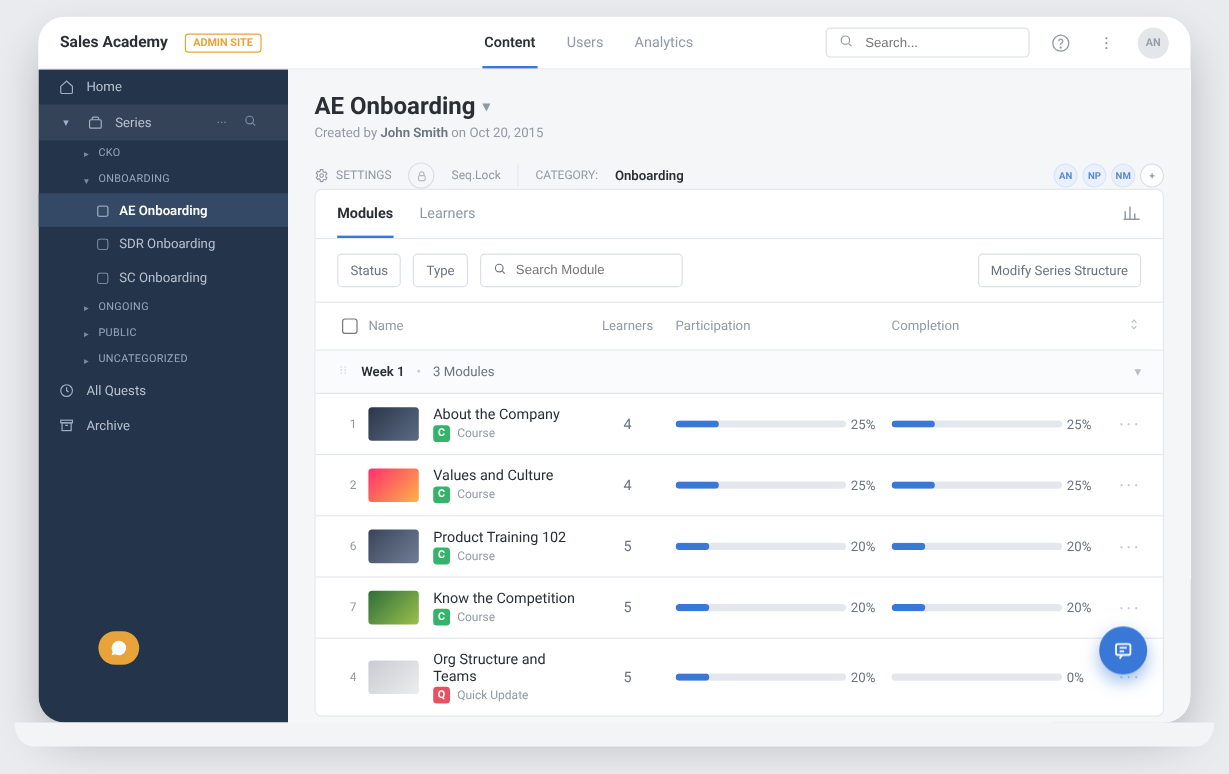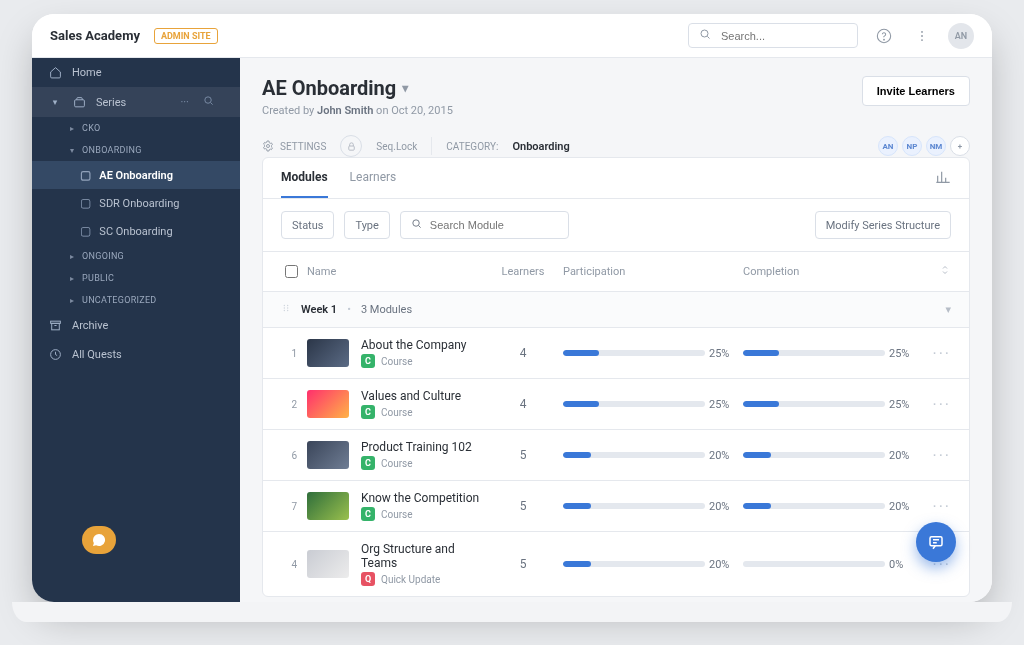--- a/index.html
+++ b/index.html
@@ -141,20 +141,25 @@
 </head>
 <body>
 
 <div class="stage">
 <div class="mock">
   <div class="chrome">
 
     <div class="topbar">
       <span class="brand">Sales Academy</span>
       <span class="admin-badge">ADMIN SITE</span>
+      <div class="tabs">
+        <div class="tab active">Content</div>
+        <div class="tab">Users</div>
+        <div class="tab">Analytics</div>
+      </div>
       <div class="grow"></div>
       <label class="search">
         <span>
           <svg width="12" height="12" viewBox="0 0 24 24" fill="none" stroke="currentColor" stroke-width="2">
                 <circle cx="11" cy="11" r="7"></circle>
                 <line x1="21" y1="21" x2="16.65" y2="16.65"></line>
               </svg>
         </span>
         <input placeholder="Search..." style="">
       </label>
@@ -237,56 +242,55 @@
               <span class="lbl">PUBLIC</span>
             </div>
         <div class="sub">
               <span class="caret">▸</span>
               <span class="lbl">UNCATEGORIZED</span>
             </div>
 
         <div class="nav-item">
           <span class="nav-icon">
             <svg width="13" height="13" viewBox="0 0 24 24" fill="none" stroke="currentColor" stroke-width="1.8">
+                  <circle cx="12" cy="12" r="9"></circle>
+                  <path d="M12 7v5l3 2"></path>
+                </svg>
+          </span>
+          <span>All Quests</span>
+        </div>
+        <div class="nav-item">
+          <span class="nav-icon">
+            <svg width="13" height="13" viewBox="0 0 24 24" fill="none" stroke="currentColor" stroke-width="1.8">
                   <rect x="3" y="4" width="18" height="4"></rect>
                   <rect x="5" y="8" width="14" height="12"></rect>
                   <line x1="10" y1="12" x2="14" y2="12"></line>
                 </svg>
           </span>
           <span>Archive</span>
-        </div>
-        <div class="nav-item">
-          <span class="nav-icon">
-            <svg width="13" height="13" viewBox="0 0 24 24" fill="none" stroke="currentColor" stroke-width="1.8">
-                  <circle cx="12" cy="12" r="9"></circle>
-                  <path d="M12 7v5l3 2"></path>
-                </svg>
-          </span>
-          <span>All Quests</span>
         </div>
       </aside>
 
       <main class="main">
         <div class="main-inner">
 
           <div class="titlebar">
             <div class="title">
               <h1>
                 <span>AE Onboarding</span>
                 <span class="dd">▾</span>
               </h1>
               <div class="subtitle">
                 <span>Created by</span>
                 <b>John Smith</b>
                 <span>on</span>
                 <span>Oct 20, 2015</span>
               </div>
             </div>
             <div class="title-actions">
-              <button class="btn">Invite Learners</button>
             </div>
           </div>
 
           <div class="meta-row">
             <span style="display:flex;align-items:center;gap:6px">
               <svg width="12" height="12" viewBox="0 0 24 24" fill="none" stroke="currentColor" stroke-width="1.8">
                     <circle cx="12" cy="12" r="3"></circle>
                     <path d="M19 12a7 7 0 0 0-.1-1.2l2-1.6-2-3.4-2.4 1a7 7 0 0 0-2-1.2L14 2h-4l-.5 2.6a7 7 0 0 0-2 1.2l-2.4-1-2 3.4 2 1.6A7 7 0 0 0 5 12c0 .4 0 .8.1 1.2l-2 1.6 2 3.4 2.4-1c.6.5 1.3.9 2 1.2L10 22h4l.5-2.6c.7-.3 1.4-.7 2-1.2l2.4 1 2-3.4-2-1.6c.1-.4.1-.8.1-1.2z"></path>
                   </svg>
               <span>SETTINGS</span>

